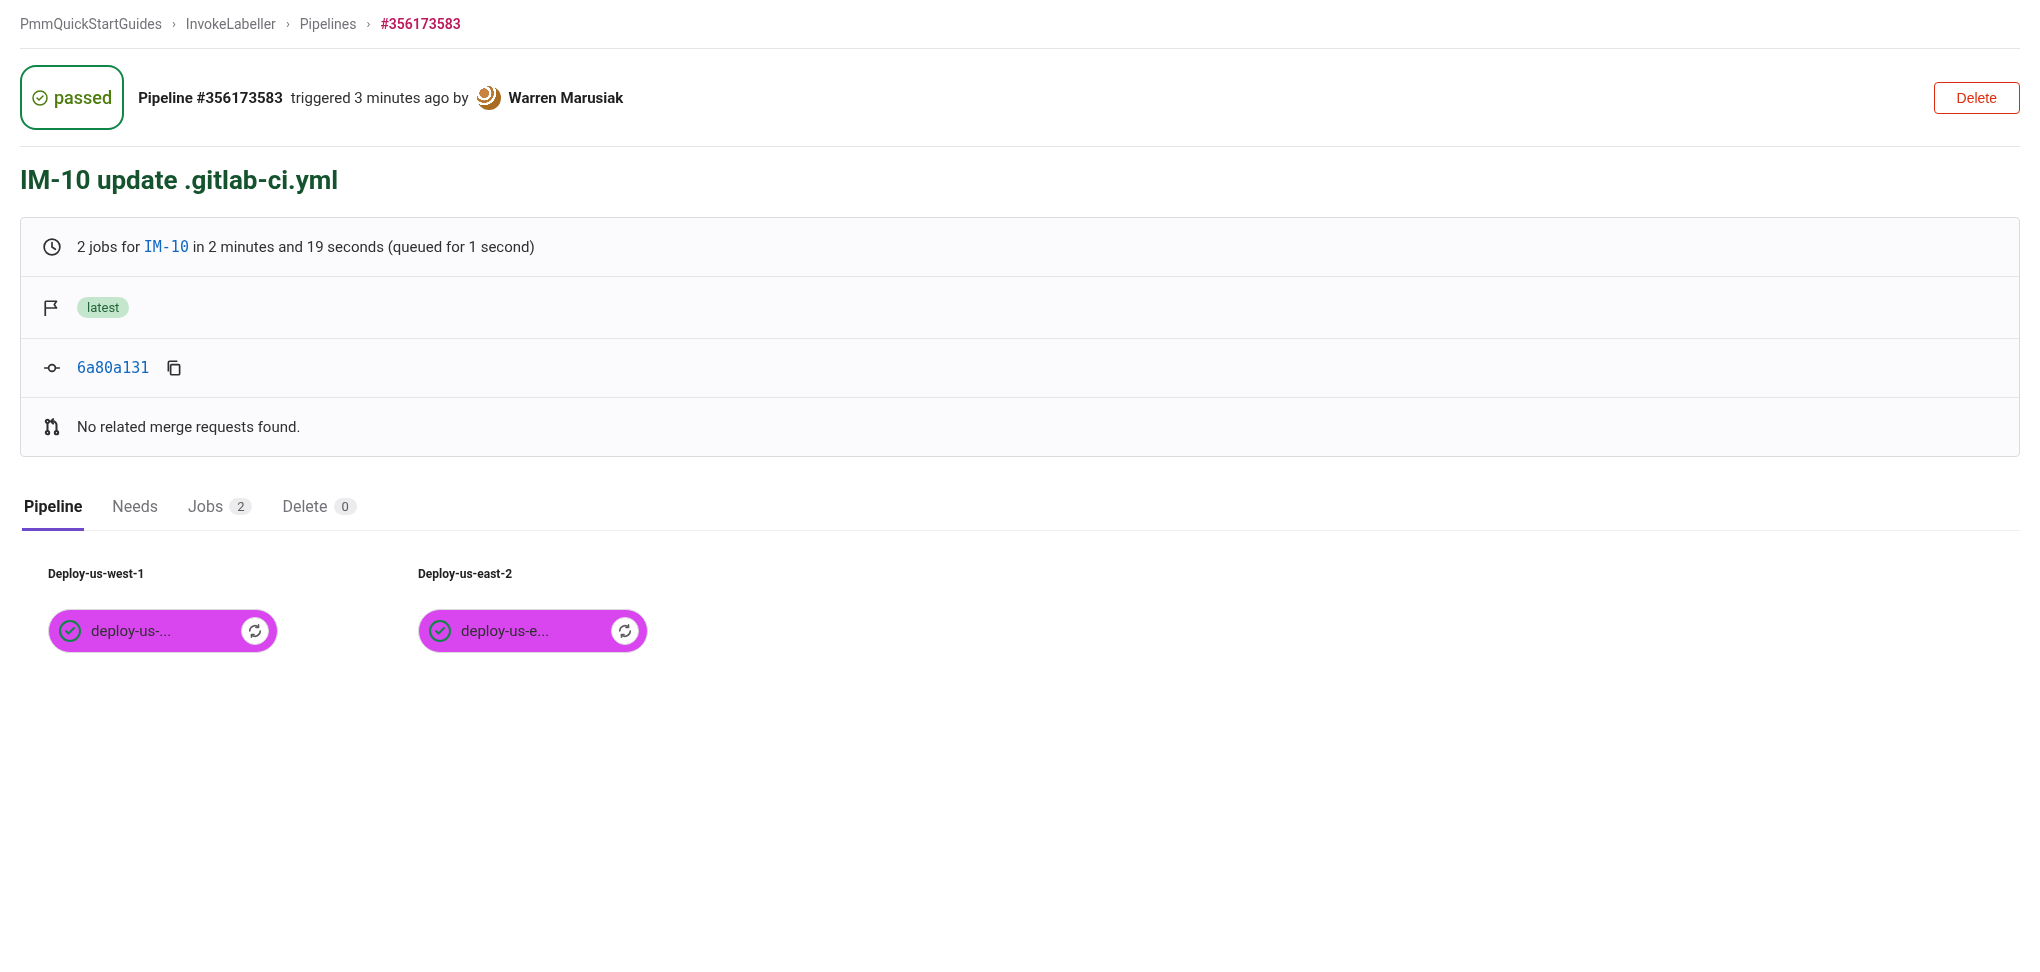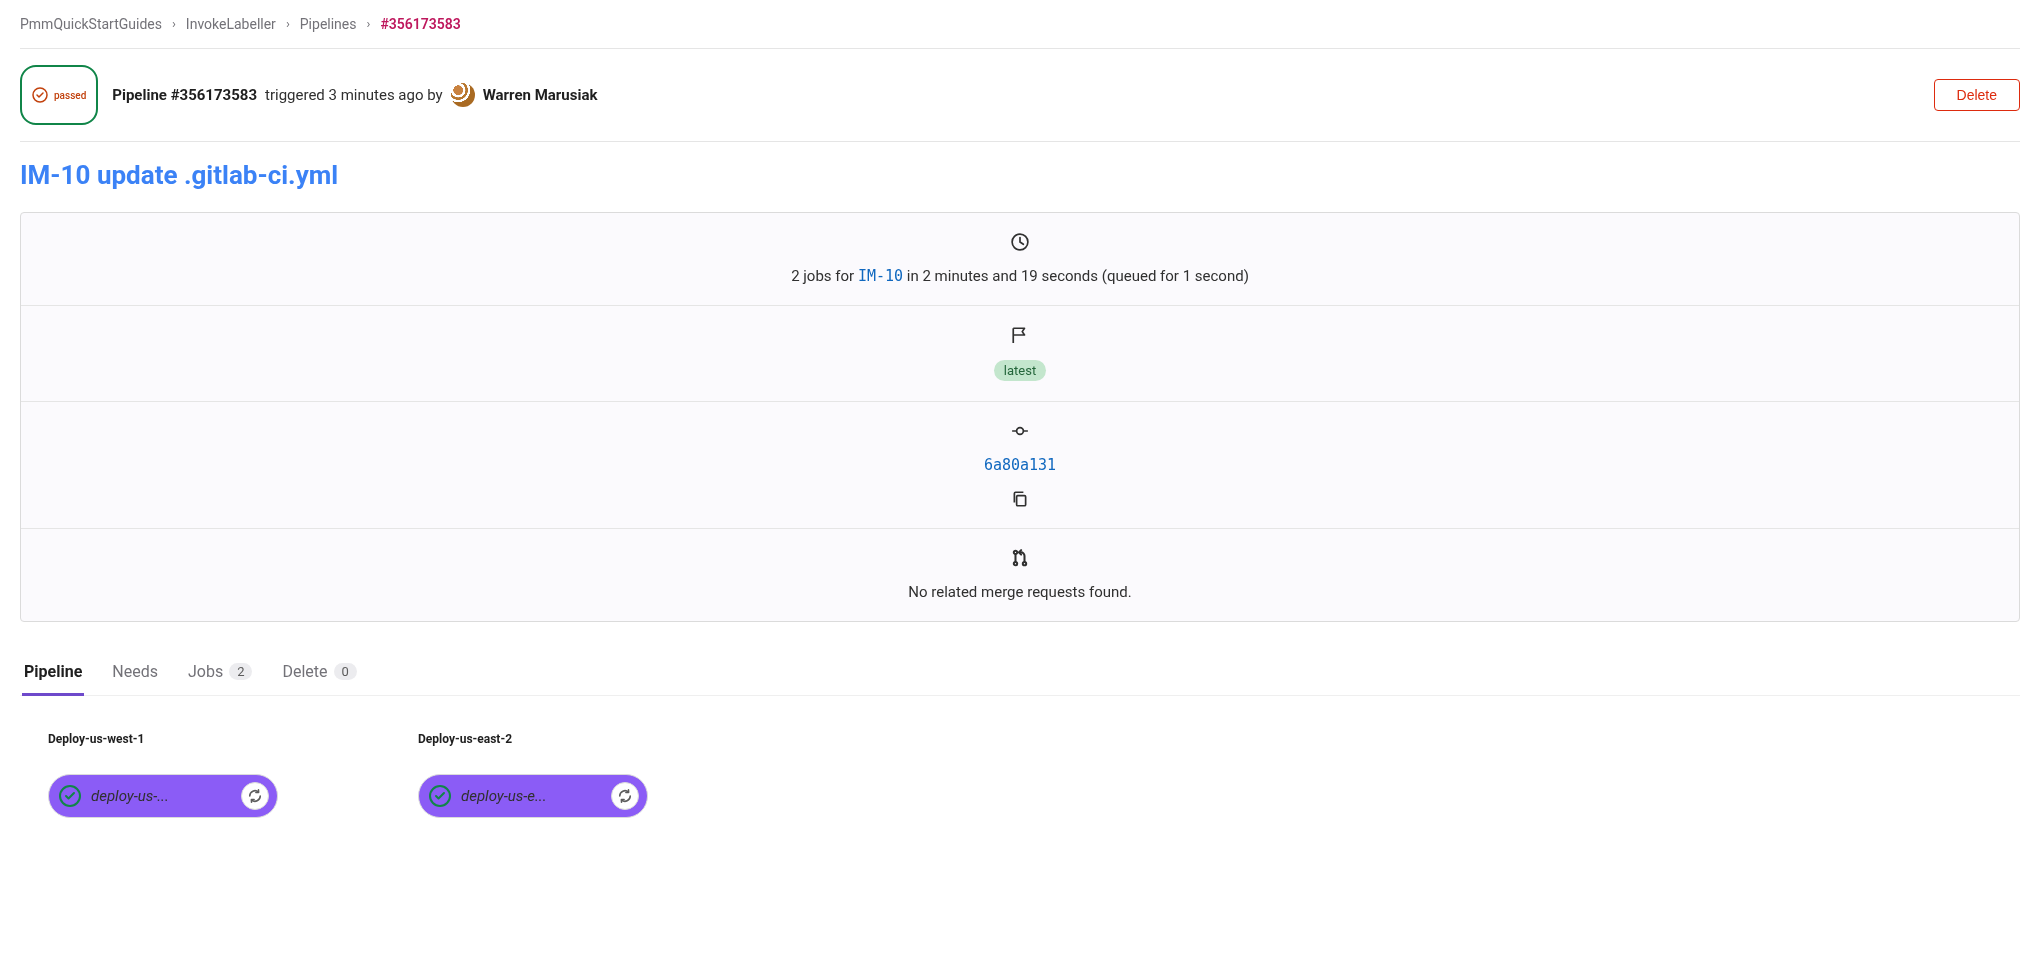--- a/index.html
+++ b/index.html
@@ -45,25 +45,25 @@
     .pipeline-header-left {
       display: flex;
       align-items: center;
       gap: 14px;
     }
     .status-badge {
       display: inline-flex;
       align-items: center;
       gap: 6px;
       border: 2px solid #108548;
-      color: #c2410c;
+      color: #4d7c0f;
       padding: 20px 10px;
       border-radius: 16px;
       font-weight: 500;
-      font-size: 10px;
+      font-size: 18px;
     }
     .status-badge svg {
       width: 16px;
       height: 16px;
     }
     .pipeline-info {
       display: flex;
       align-items: center;
       gap: 8px;
       font-size: 15px;
@@ -92,38 +92,37 @@
       color: #dd2b0e;
       background: #fff;
       padding: 7px 22px;
       border-radius: 4px;
       font-size: 14px;
       cursor: pointer;
     }
     .page-title {
       font-size: 26px;
       font-weight: 700;
-      color: #3b82f6;
+      color: #14532d;
       padding: 18px 0 22px 0;
     }
     .info-panel {
       border: 1px solid #dbdbdb;
       border-radius: 4px;
       background: #fbfafd;
       margin-bottom: 28px;
     }
     .info-row {
       display: flex;
       align-items: center;
       gap: 16px;
       padding: 20px 22px;
       border-bottom: 1px solid #e5e5e5;
       font-size: 15px;
       color: #303030;
-      flex-direction: column;
     }
     .info-row:last-child { border-bottom: none; }
     .info-row .icon {
       width: 18px;
       height: 18px;
       flex-shrink: 0;
       color: #303030;
     }
     .branch-link {
       color: #1068bf;
@@ -194,22 +193,21 @@
       color: #1f1f1f;
     }
     .job-pill {
       display: flex;
       align-items: center;
       gap: 10px;
       border: 1px solid #dbdbdb;
       border-radius: 22px;
       padding: 7px 8px 7px 10px;
       width: 230px;
-      background: #8b5cf6;
-      font-style: italic;
+      background: #d946ef;
     }
     .job-status-icon {
       width: 22px;
       height: 22px;
       border: 2px solid #108548;
       border-radius: 50%;
       display: flex;
       align-items: center;
       justify-content: center;
       flex-shrink: 0;

